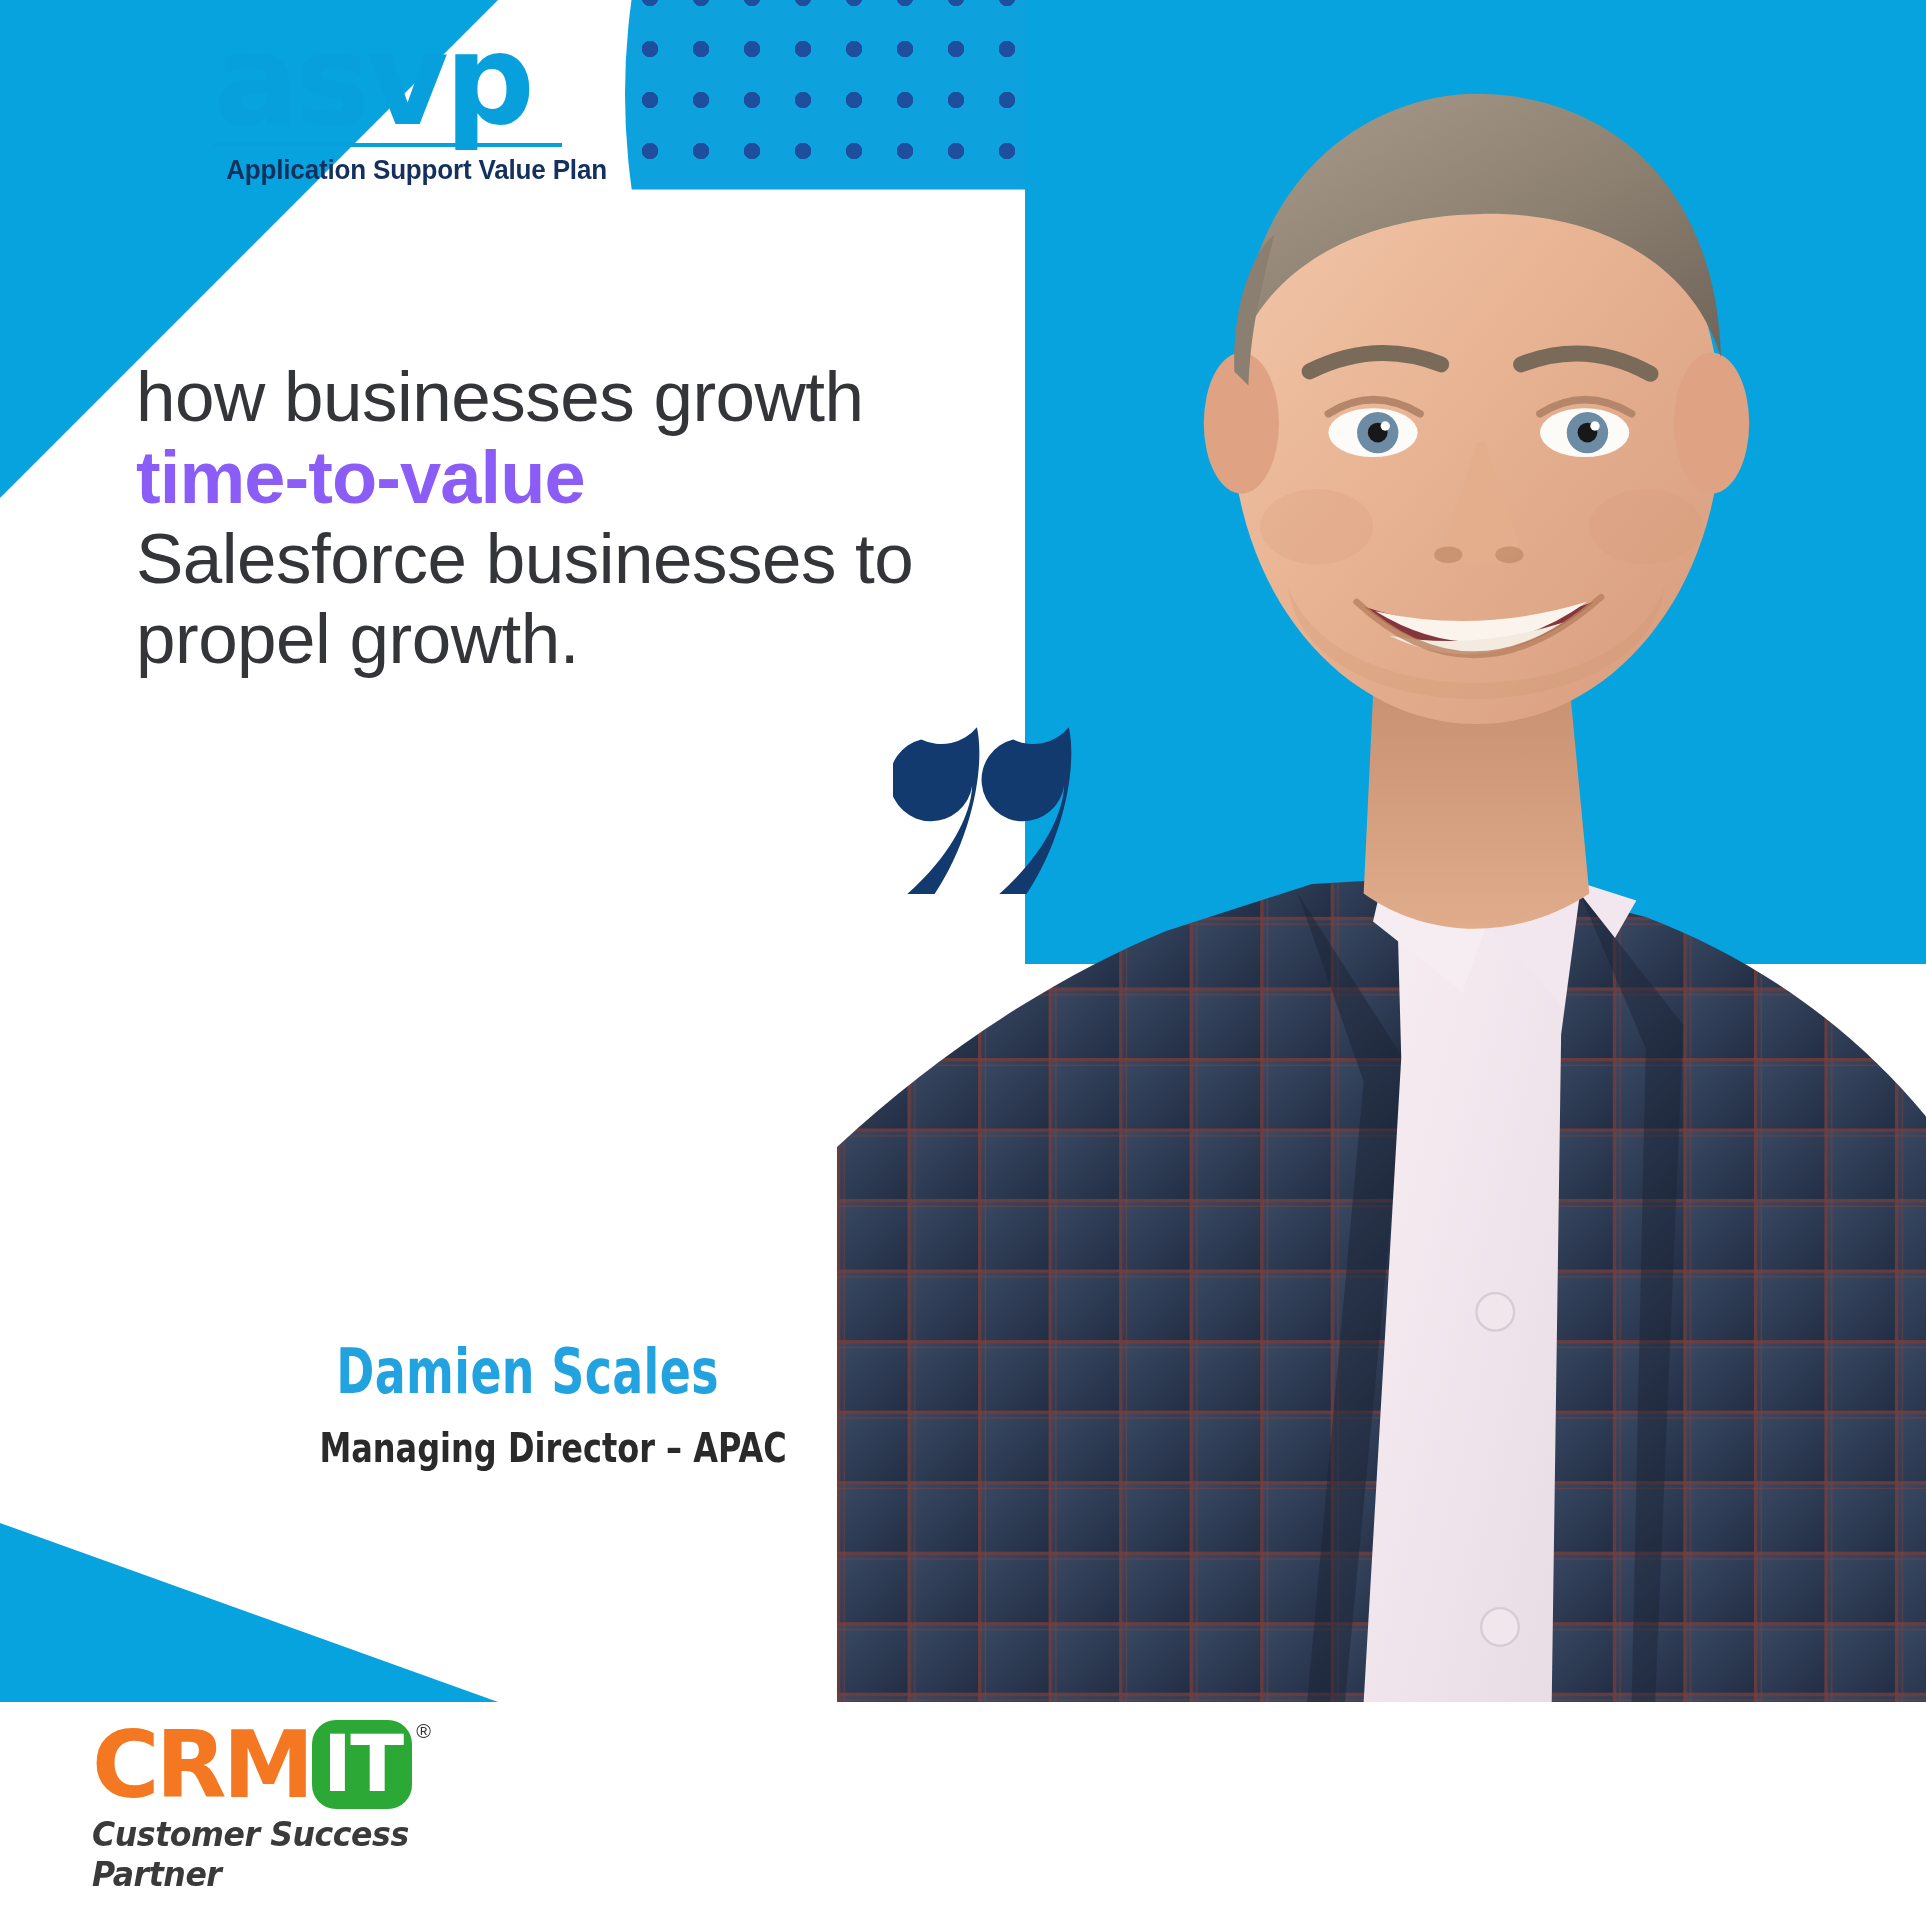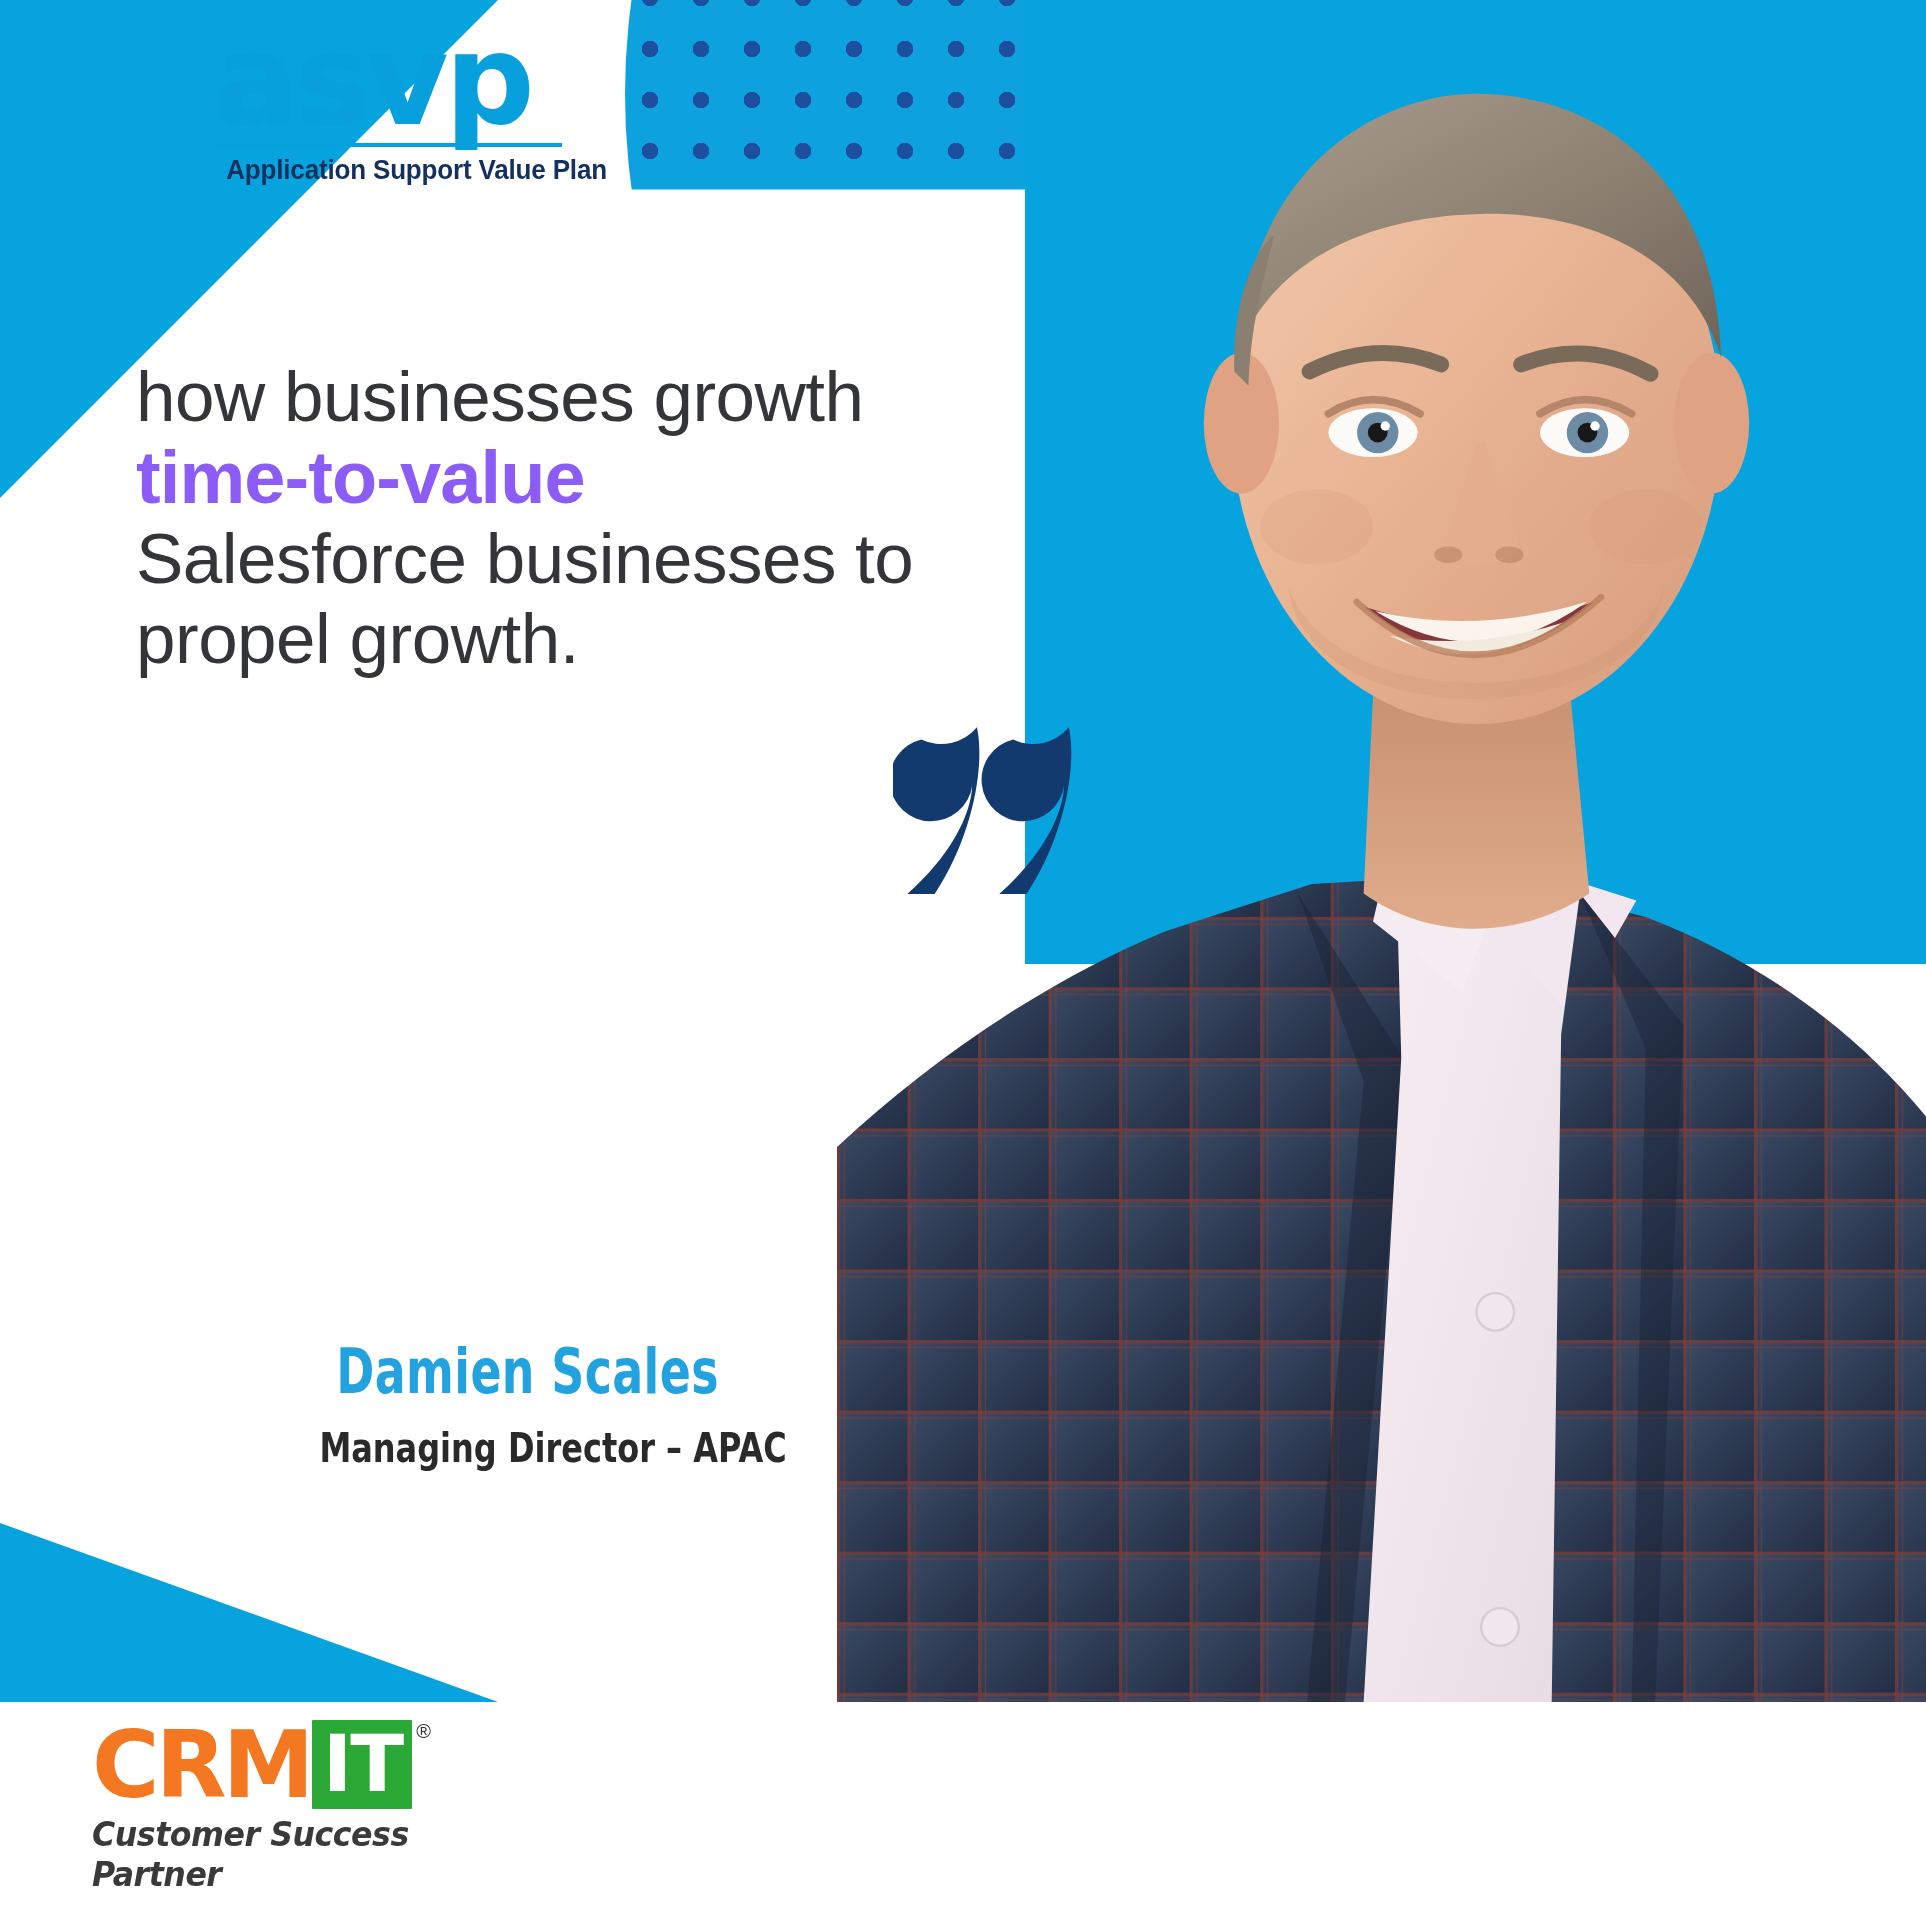--- a/index.html
+++ b/index.html
@@ -131,21 +131,21 @@
   .crmit-word{
     display:flex;height:89px;
   }
   .crmit-crm{
     font-family:"DejaVu Sans",sans-serif;
     font-weight:bold;font-size:92px;color:#F47721;
     letter-spacing:-3.8px;line-height:1;
   }
   .crmit-it-box{
     background:#2BA836;
-    border-radius:1px;
+    border-radius:24px;
     padding:2.8px 10.3px 4.7px 10.3px;
     margin-left:1.9px;
     position:relative;
   }
   .crmit-it{
     font-family:"DejaVu Sans",sans-serif;
     font-weight:bold;font-size:79px;color:#ffffff;
     letter-spacing:-1.9px;line-height:1.05;
   }
   .crmit-reg{

